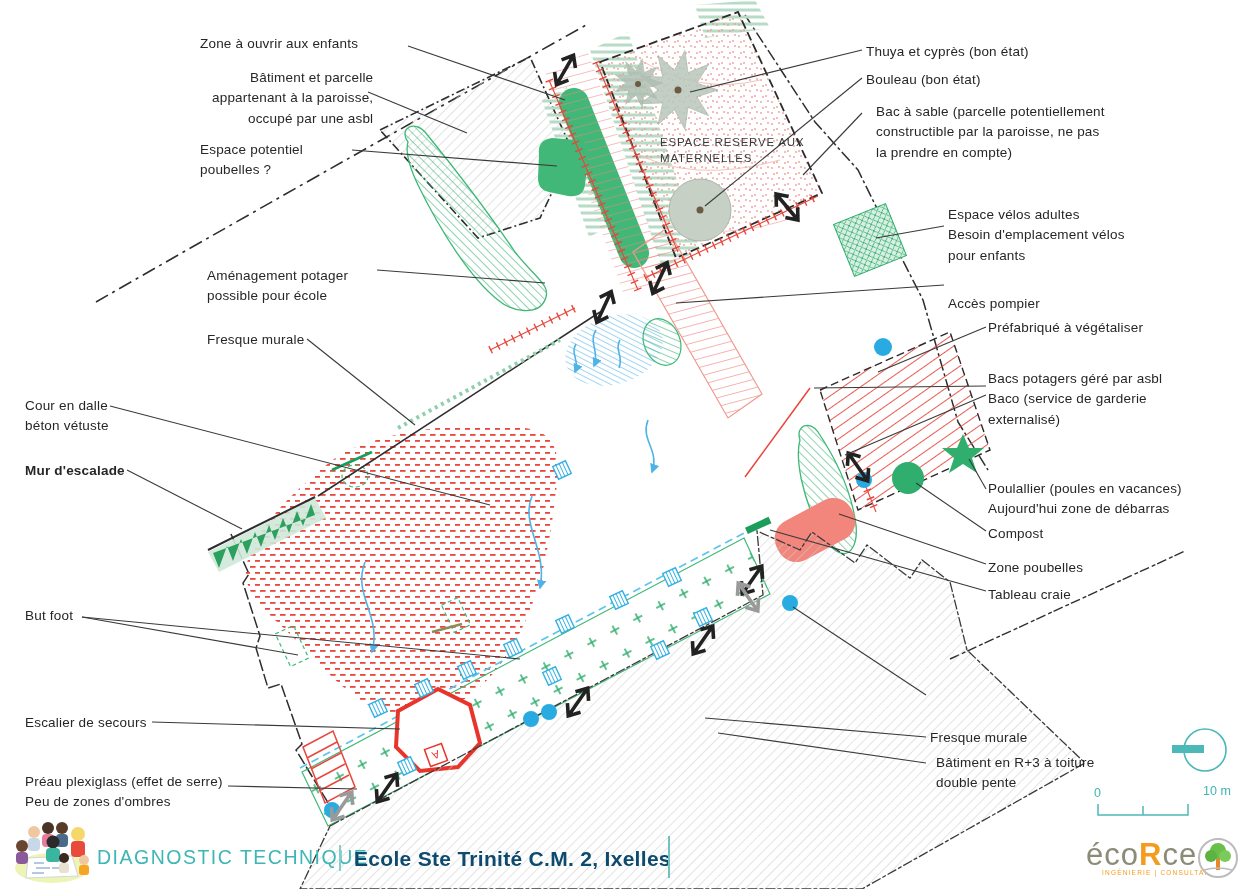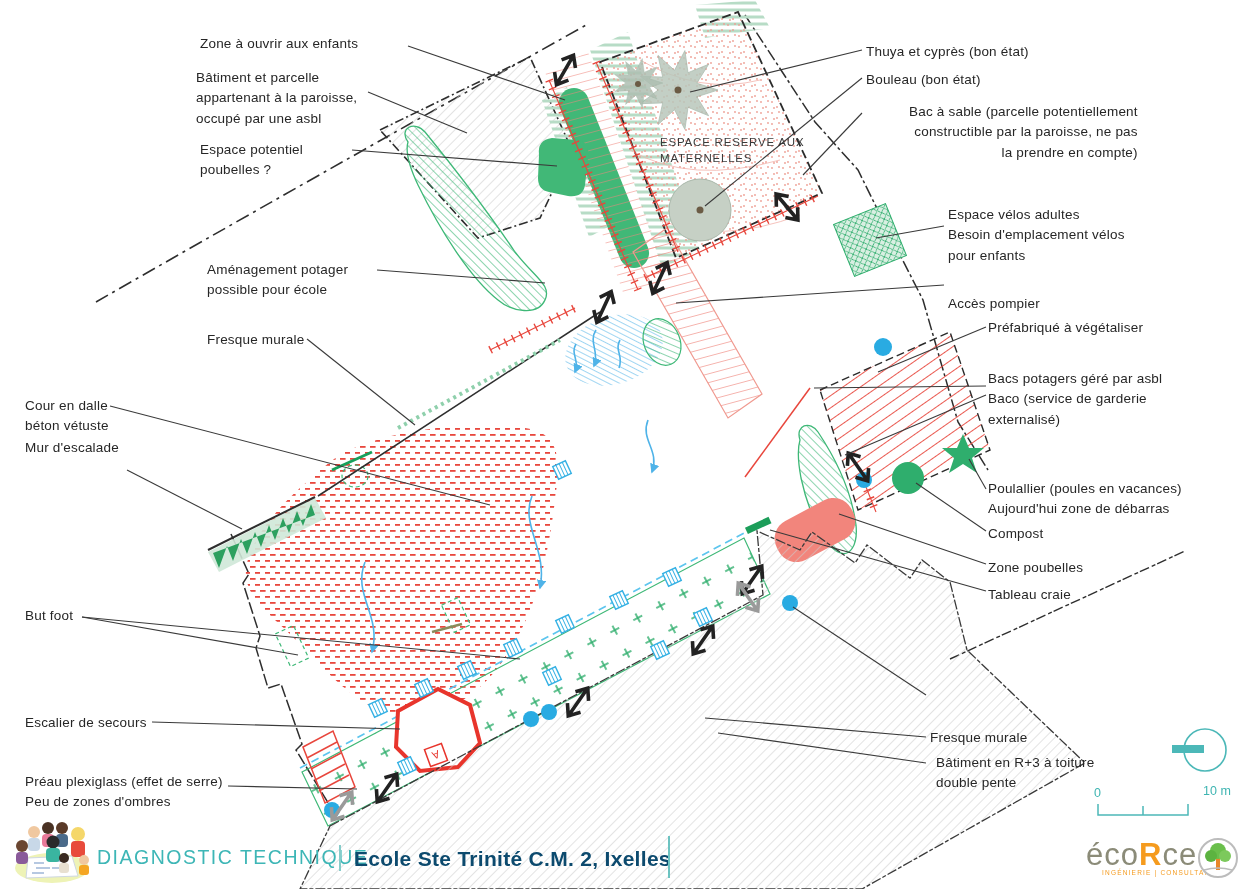--- a/index.html
+++ b/index.html
@@ -279,38 +279,38 @@
   <g>
     <circle cx="1205" cy="750" r="21" fill="none" stroke="#4cb8b8" stroke-width="1.6"></circle>
     <rect x="1172" y="745" width="32" height="8" fill="#4cb8b8"></rect>
     <path d="M1098 804 V815 H1188 V804 M1143 806 V815" fill="none" stroke="#4cb8b8" stroke-width="1.5"></path>
   </g>
   <text class="scale-num" x="1094" y="797">0</text>
   <text class="scale-num" x="1203" y="795">10 m</text>
 </svg>
 
 <div class="lbl" style="left:200px;top:34px;">Zone à ouvrir aux enfants</div>
-<div class="lbl" style="left:196px;top:68px;">Bâtiment et parcelle
+<div class="lbl" style="left:212px;top:68px;text-align:right;">Bâtiment et parcelle
 appartenant à la paroisse,
 occupé par une asbl</div>
 <div class="lbl" style="left:200px;top:140px;">Espace potentiel
 poubelles ?</div>
-<div class="lbl" style="left:207px;top:260px;">Aménagement potager
+<div class="lbl" style="left:207px;top:266px;">Aménagement potager
 possible pour école</div>
 <div class="lbl" style="left:207px;top:330px;">Fresque murale</div>
 <div class="lbl" style="left:25px;top:396px;">Cour en dalle
 béton vétuste</div>
-<div class="lbl" style="left:25px;top:438px;">Mur d'escalade</div>
+<div class="lbl" style="left:25px;top:461px;font-weight:bold;">Mur d'escalade</div>
 <div class="lbl" style="left:25px;top:606px;">But foot</div>
 <div class="lbl" style="left:25px;top:713px;">Escalier de secours</div>
 <div class="lbl" style="left:25px;top:772px;">Préau plexiglass (effet de serre)
 Peu de zones d'ombres</div>
 <div class="lbl" style="left:866px;top:42px;">Thuya et cyprès (bon état)</div>
 <div class="lbl" style="left:866px;top:70px;">Bouleau (bon état)</div>
-<div class="lbl" style="left:909px;top:102px;text-align:right;">Bac à sable (parcelle potentiellement
+<div class="lbl" style="left:876px;top:102px;">Bac à sable (parcelle potentiellement
 constructible par la paroisse, ne pas
 la prendre en compte)</div>
 <div class="lbl" style="left:948px;top:205px;">Espace vélos adultes
 Besoin d'emplacement vélos
 pour enfants</div>
 <div class="lbl" style="left:948px;top:276px;margin-top:18px;">Accès pompier</div>
 <div class="lbl" style="left:988px;top:318px;">Préfabriqué à végétaliser</div>
 <div class="lbl" style="left:988px;top:369px;">Bacs potagers géré par asbl
 Baco (service de garderie
 externalisé)</div>

